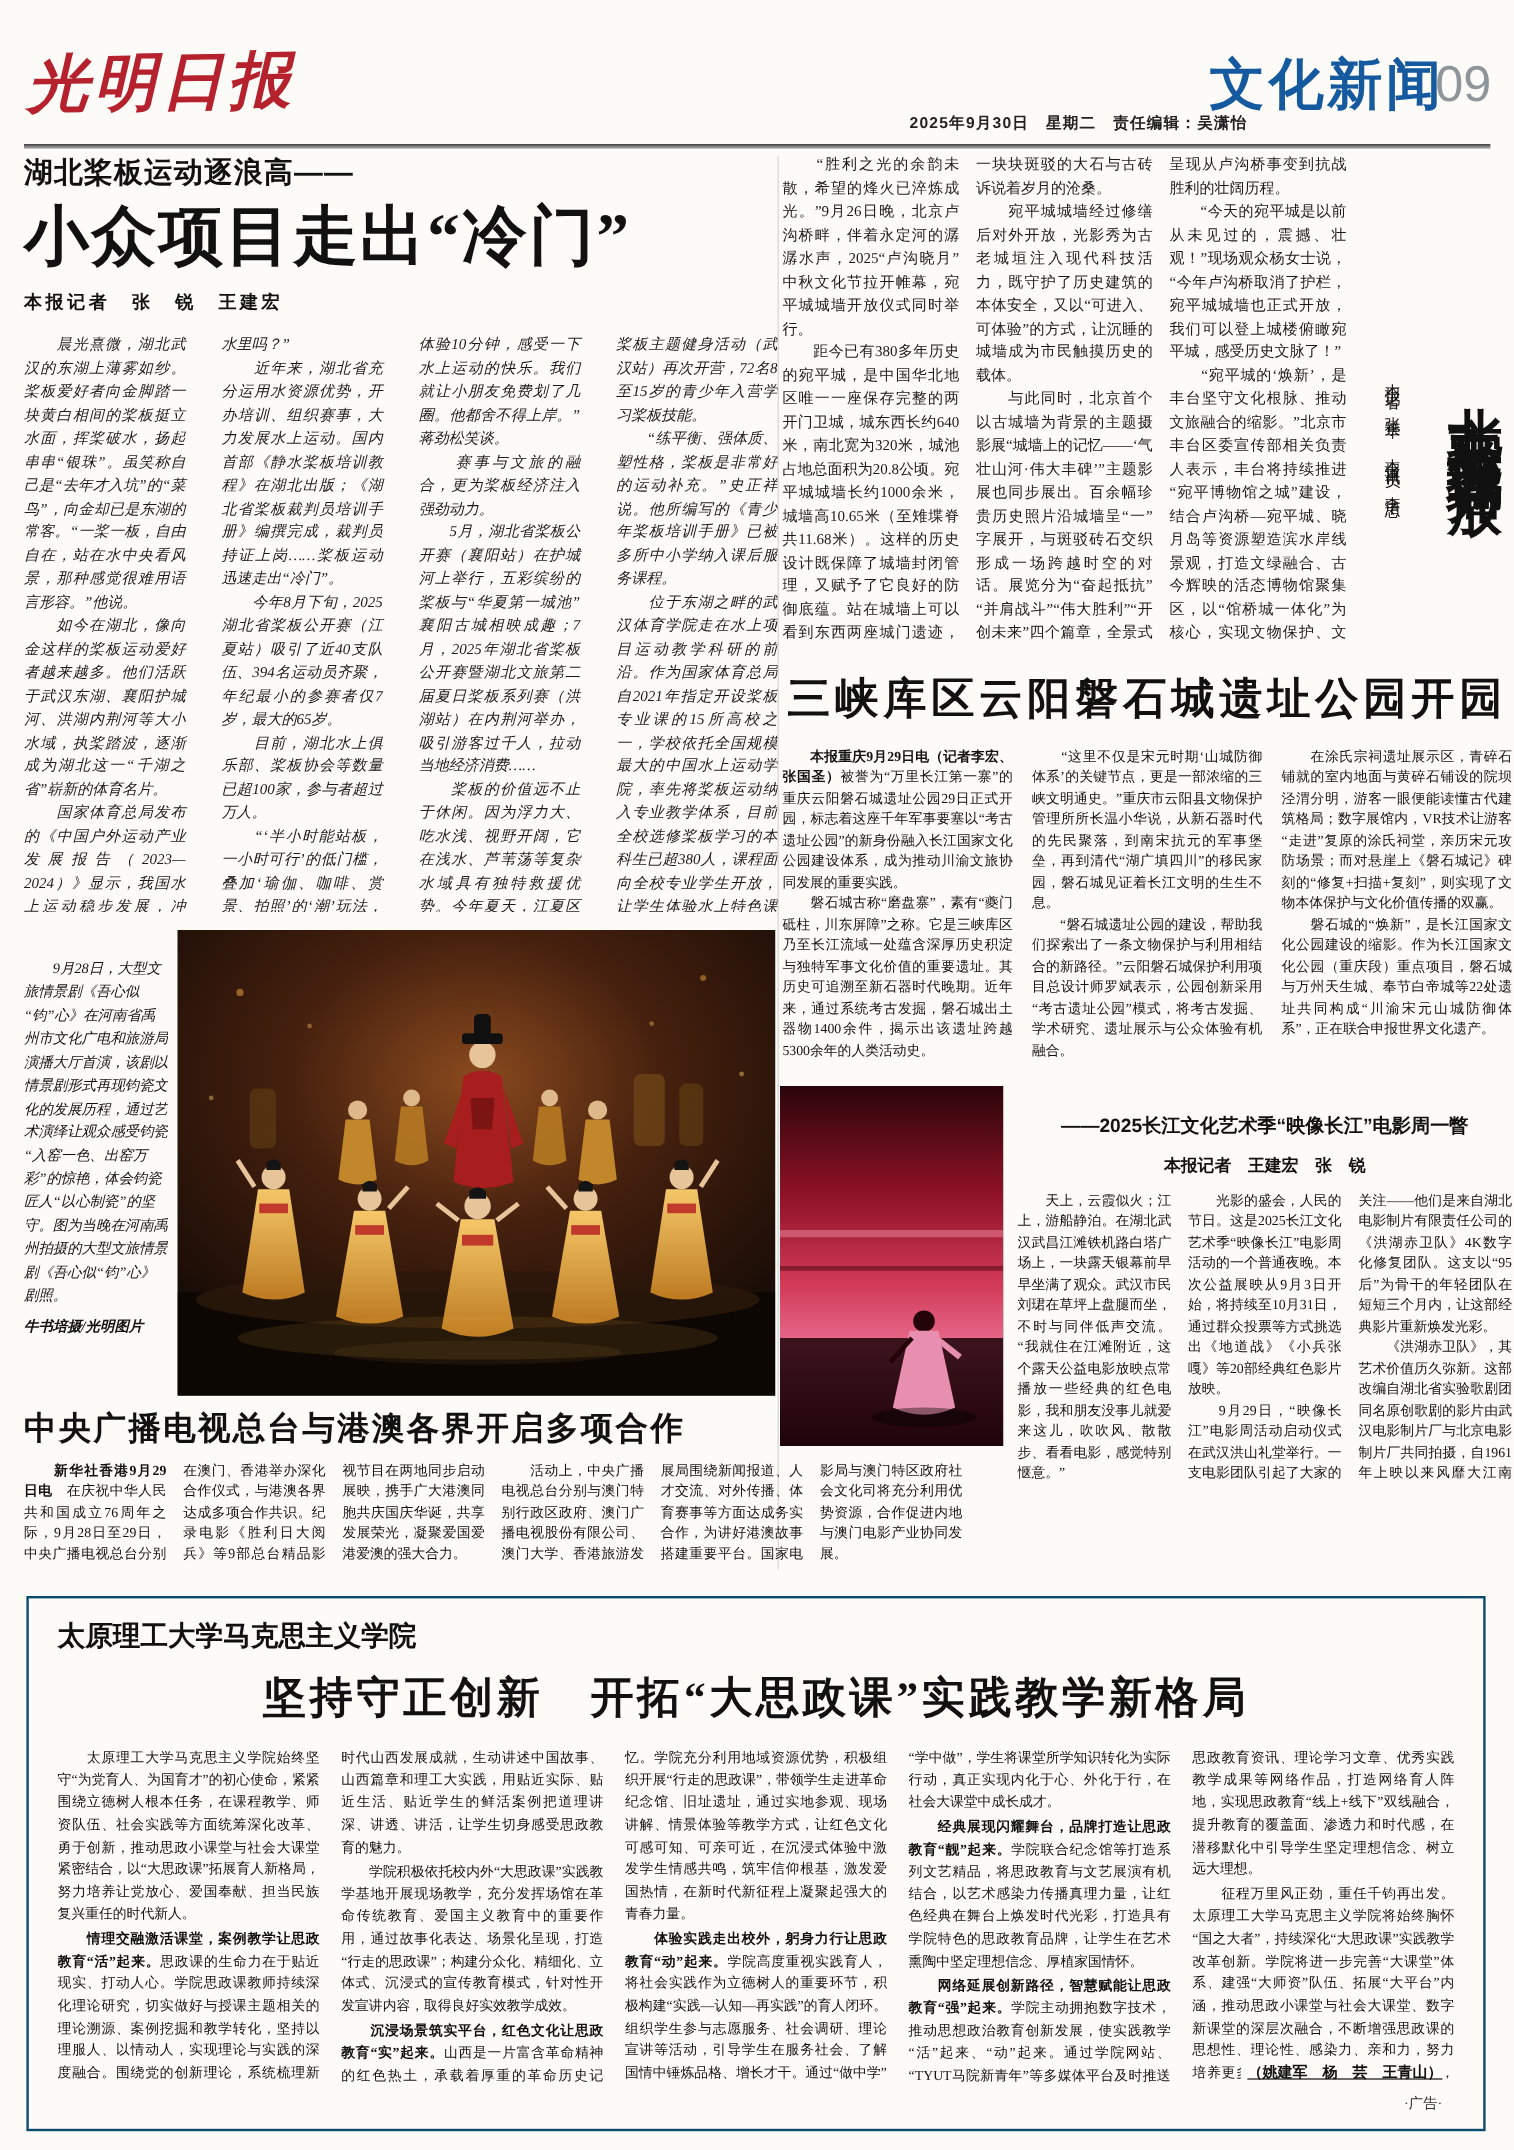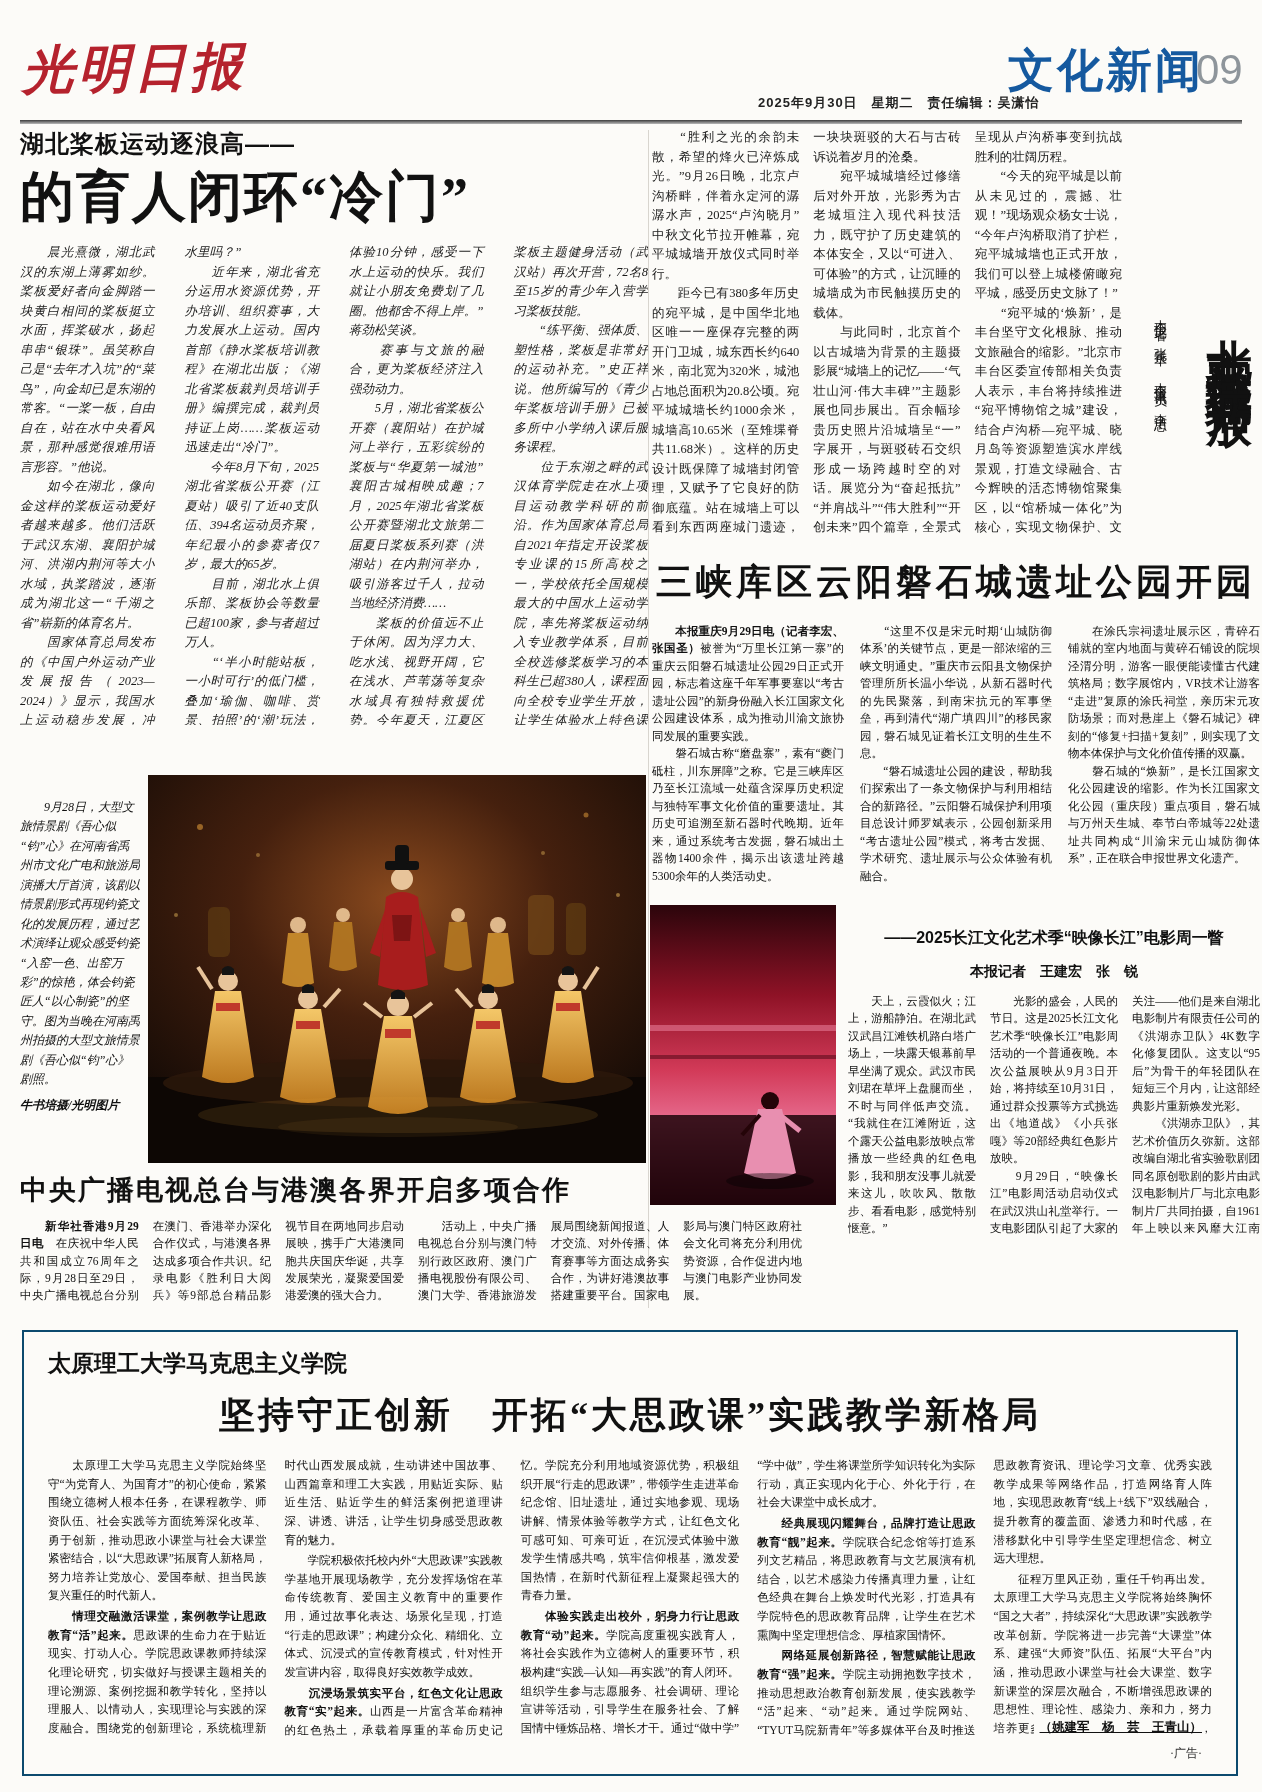--- a/index.html
+++ b/index.html
@@ -90,21 +90,22 @@
 
   <div class="logo">光明日报</div>
   <div class="dateline sans">2025年9月30日　星期二　责任编辑：吴潇怡</div>
   <div class="section-title">文化新闻</div>
   <div class="page-num">09</div>
   <div class="head-rule"></div>
   <div class="v-divider"></div>
 
   <section class="art1">
     <h2 class="kicker sans">湖北桨板运动逐浪高——</h2>
-    <h1 class="headline">的育人闭环“冷门”</h1>
+    <h1 class="headline">小众项目走出“冷门”</h1>
+    <p class="byline"><b>本报记者　张　锐　王建宏</b></p>
     <div class="cols4 body-txt">
       <div class="col">
         <div class="flow">　　晨光熹微，湖北武汉的东湖上薄雾如纱。桨板爱好者向金脚踏一块黄白相间的桨板挺立水面，挥桨破水，扬起串串“银珠”。虽笑称自己是“去年才入坑”的“菜鸟”，向金却已是东湖的常客。“一桨一板，自由自在，站在水中央看风景，那种感觉很难用语言形容。”他说。
 　　如今在湖北，像向金这样的桨板运动爱好者越来越多。他们活跃于武汉东湖、襄阳护城河、洪湖内荆河等大小水域，执桨踏波，逐渐成为湖北这一“千湖之省”崭新的体育名片。
 　　国家体育总局发布的《中国户外运动产业发展报告（2023—2024）》显示，我国水上运动稳步发展，冲浪、桨板消费人群超100万人，整体消费规模超10亿元。在湖北，这项看似小众的运动正以前所未有的速度“破圈”成长。</div>
 
       </div>
       <div class="col">
         <div class="flow">水里吗？”
 　　近年来，湖北省充分运用水资源优势，开办培训、组织赛事，大力发展水上运动。国内首部《静水桨板培训教程》在湖北出版；《湖北省桨板裁判员培训手册》编撰完成，裁判员持证上岗……桨板运动迅速走出“冷门”。

